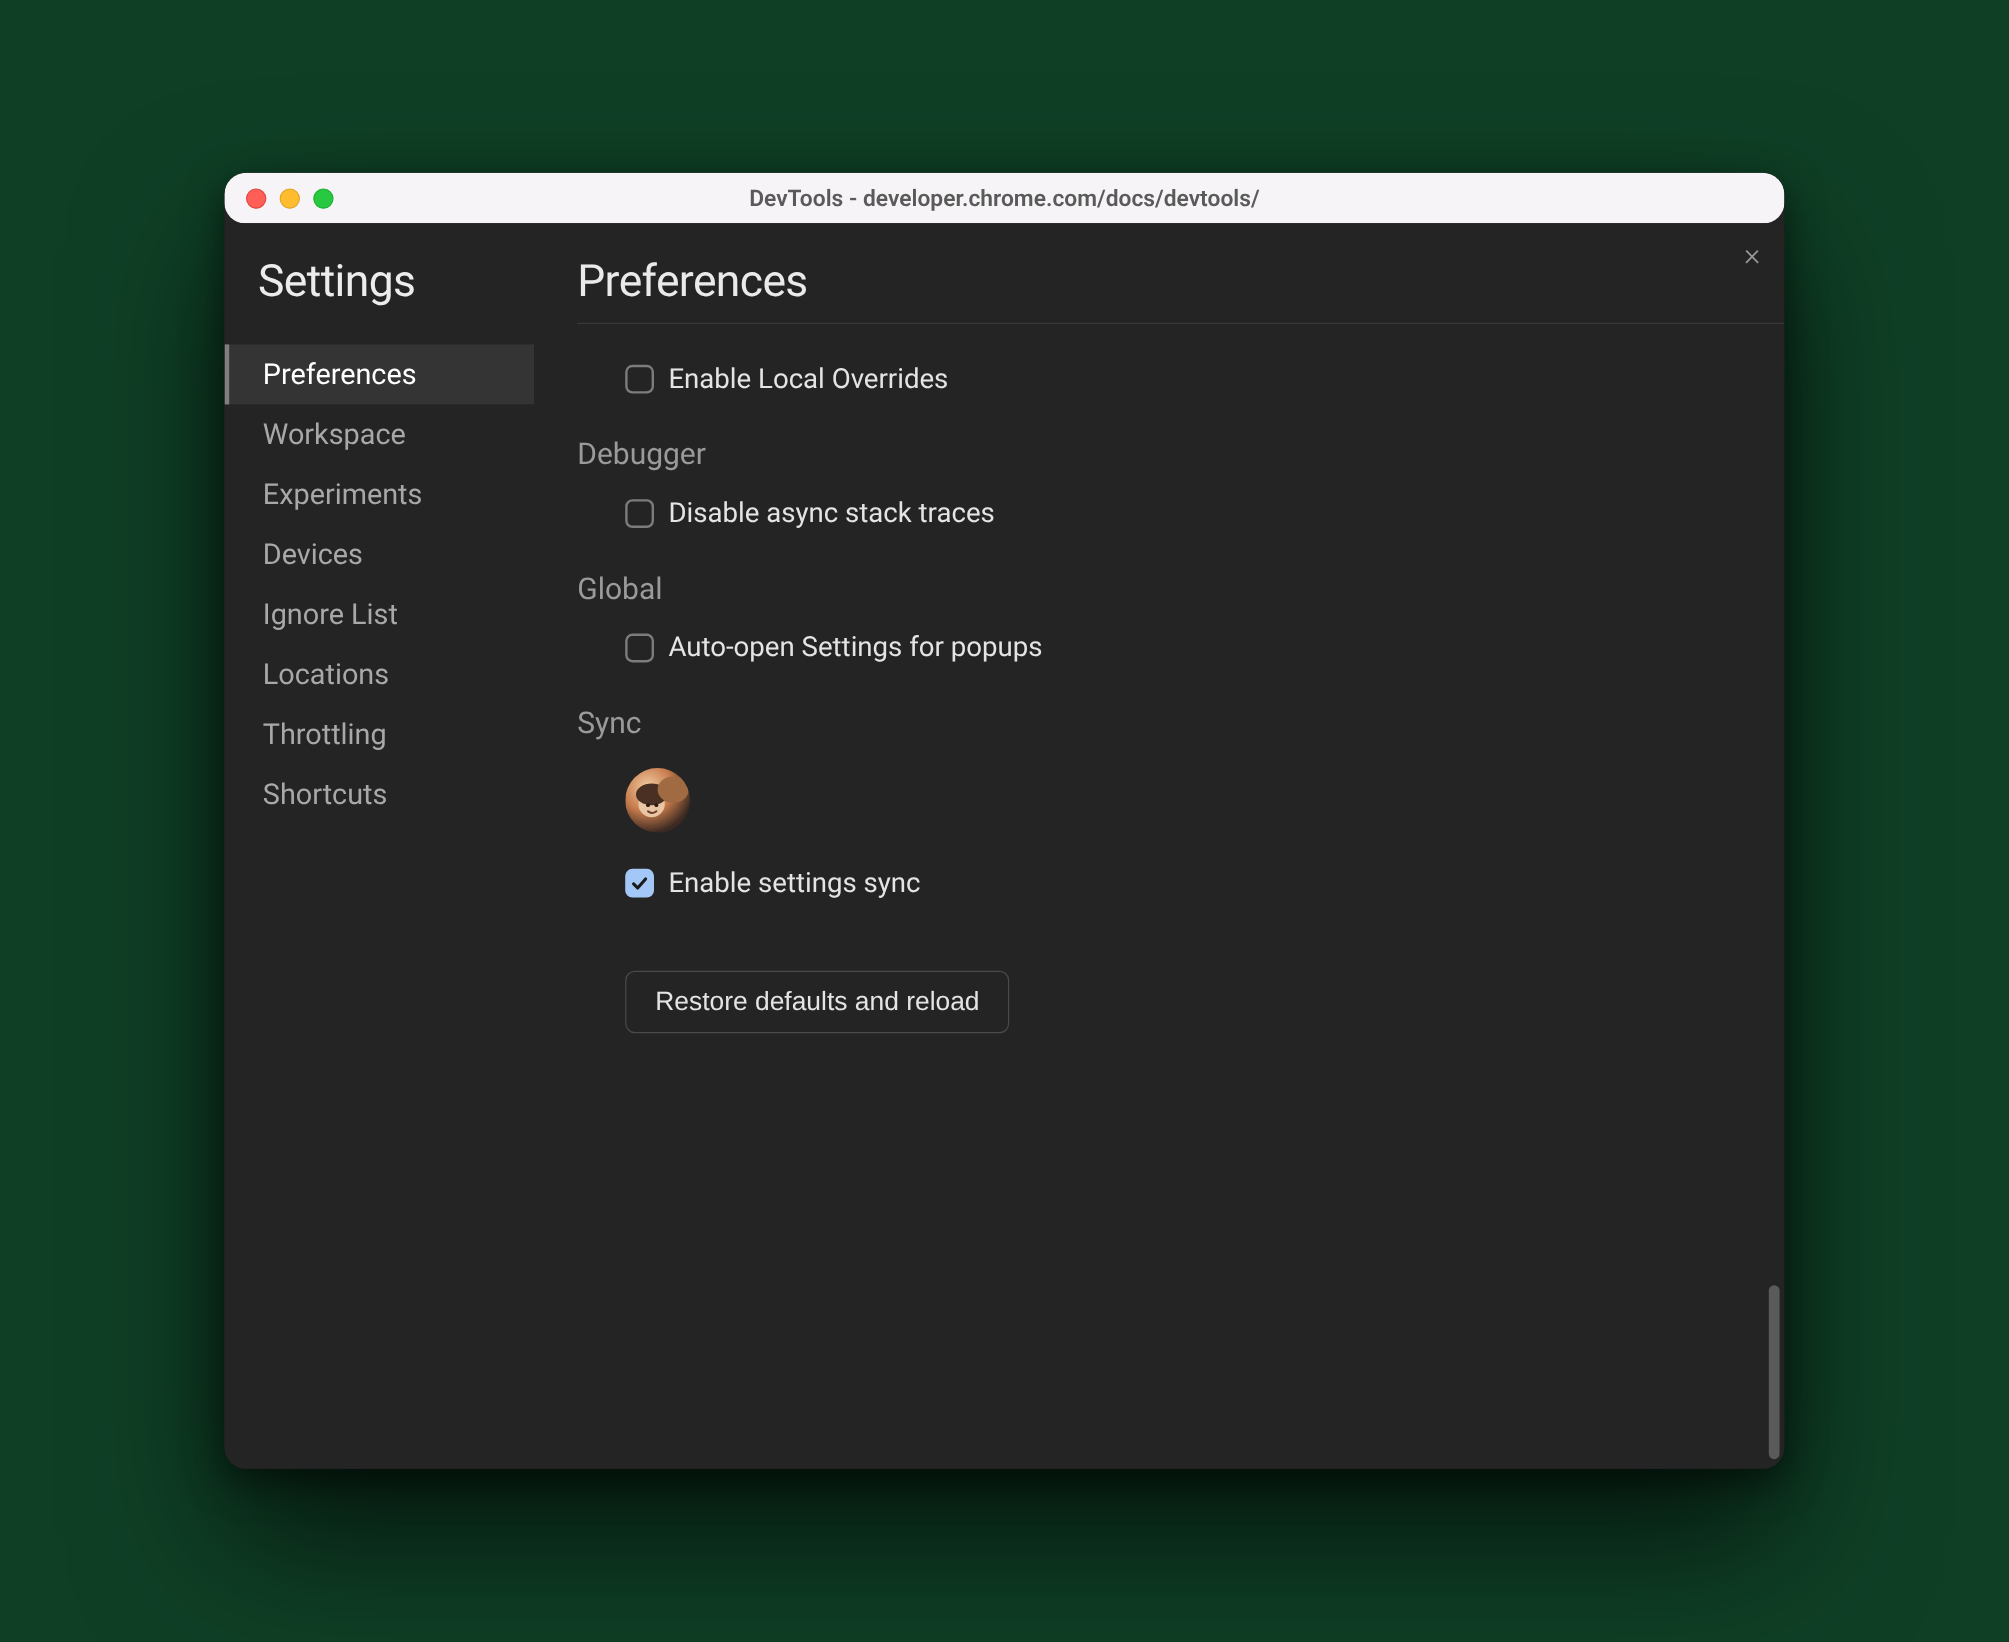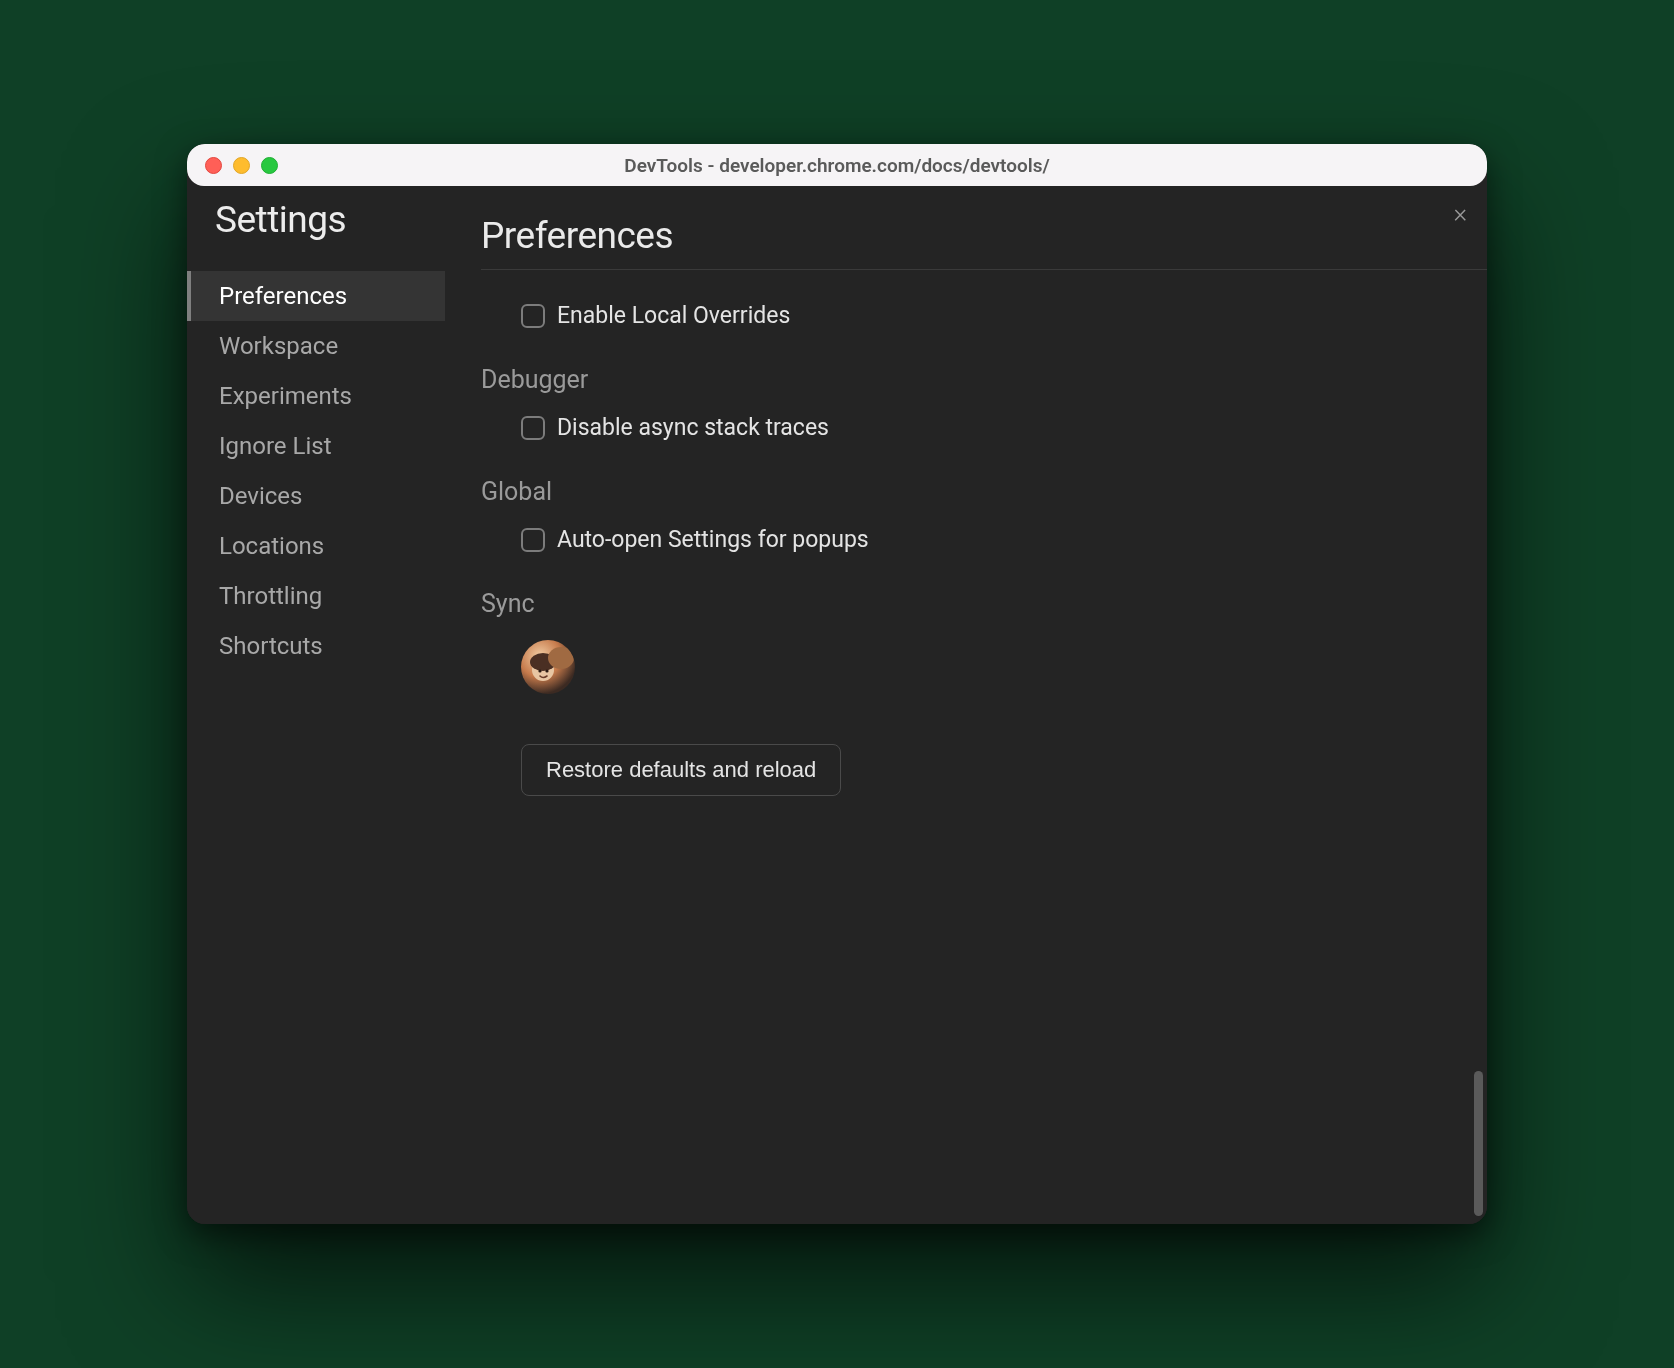--- a/index.html
+++ b/index.html
@@ -86,21 +86,21 @@
   .upper {
     display: flex;
     flex: 1;
     overflow: hidden;
   }
 
   
   .sidebar {
     width: 258px;
     flex-shrink: 0;
-    padding-top: 12px;
+    padding-top: 28px;
     display: flex;
     flex-direction: column;
     gap: 0;
   }
   .sidebar-title {
     font-size: 37px;
     font-weight: 400;
     color: #ececec;
     margin-left: 28px;
     margin-bottom: 30px;
@@ -245,24 +245,24 @@
           <div class="sidebar-item selected">
             <span>Preferences</span>
           </div>
           <div class="sidebar-item">
             <span>Workspace</span>
           </div>
           <div class="sidebar-item">
             <span>Experiments</span>
           </div>
           <div class="sidebar-item">
+            <span>Devices</span>
+          </div>
+          <div class="sidebar-item">
             <span>Ignore List</span>
-          </div>
-          <div class="sidebar-item">
-            <span>Devices</span>
           </div>
           <div class="sidebar-item">
             <span>Locations</span>
           </div>
           <div class="sidebar-item">
             <span>Throttling</span>
           </div>
           <div class="sidebar-item">
             <span>Shortcuts</span>
           </div>
@@ -306,20 +306,28 @@
                   <circle cx="22" cy="30" r="11" fill="#e8c6a3"></circle>
                   <ellipse cx="22" cy="22" rx="13" ry="9" fill="#4a2f23"></ellipse>
                   <circle cx="19" cy="31" r="1.6" fill="#2a1a12"></circle>
                   <circle cx="26" cy="31" r="1.6" fill="#2a1a12"></circle>
                   <path d="M19 36 Q22 39 26 36" stroke="#6a3d2a" stroke-width="1.6" fill="none" stroke-linecap="round"></path>
                   <ellipse cx="40" cy="18" rx="13" ry="11" fill="#a06a42"></ellipse>
                 </svg>
               </div>
             </div>
 
+            <div class="option-row" style="margin-top:28px">
+              <span class="checkbox checked">
+                <svg width="16" height="16" viewBox="0 0 16 16" fill="none">
+                  <path d="M3 8.5 L6.4 12 L13 4.5" stroke-width="2.6" stroke-linecap="round" stroke-linejoin="round"></path>
+                </svg>
+              </span>
+              <span class="option-label">Enable settings sync</span>
+            </div>
 
             <button class="restore-btn">Restore defaults and reload</button>
 
             <div class="scrollbar"></div>
           </div>
         </div>
       </div>
     </div>
 
   </div>

